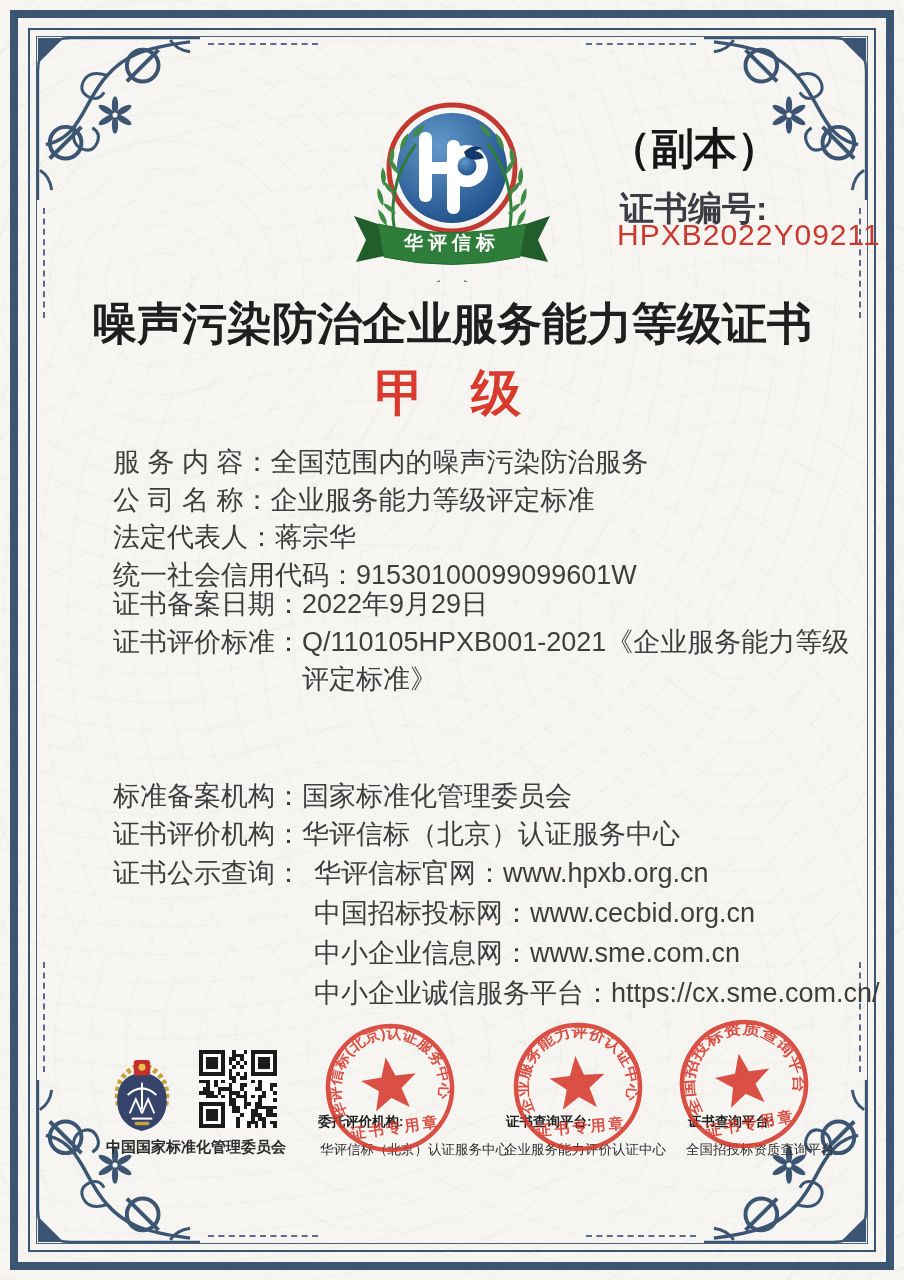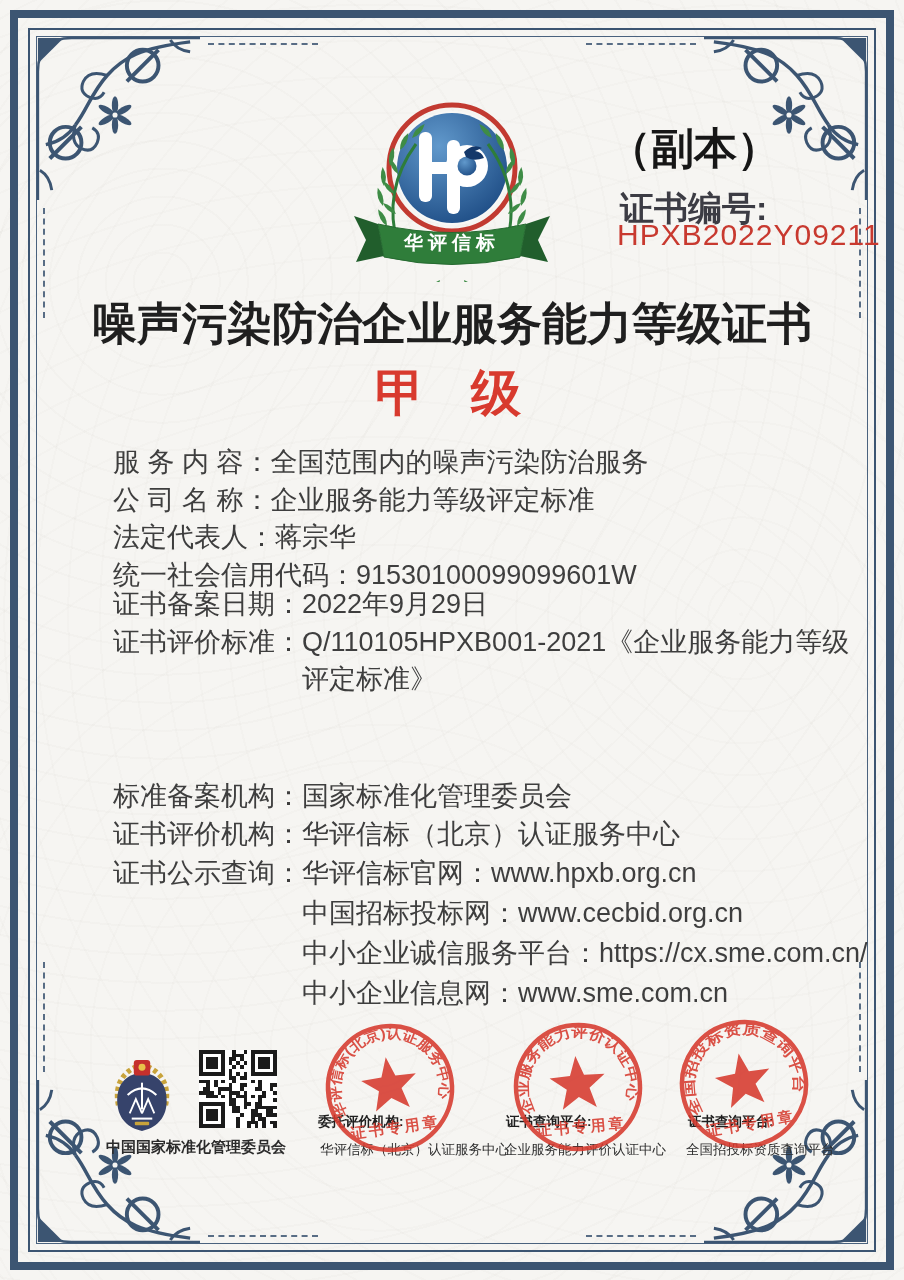--- a/index.html
+++ b/index.html
@@ -33,21 +33,21 @@
   
   .block{position:absolute;left:113px;color:#3e3e3e;font-size:27px;font-weight:400;}
   .block .row{display:flex;align-items:flex-start;line-height:37.5px;}
   .row .lbl{white-space:nowrap;}
   .row .val{white-space:nowrap;}
   .row .val.wrap{white-space:normal;width:562px;}
   #block1{top:444px;}
   #block2{top:586px;}
   #block3{top:778px;}
   #block3 .query-items div{line-height:40px;white-space:nowrap;}
-  #block3 .query-row{line-height:40px;}
+  #block3 .query-row{line-height:40px;gap:12px;}
   
   .emblem{position:absolute;left:106px;top:1056px;width:72px;height:78px;}
   .qr{position:absolute;left:199px;top:1050px;width:78px;height:78px;}
   .org-caption{position:absolute;left:100px;top:1138px;width:192px;text-align:center;font-size:15px;font-weight:600;color:#2b2b2b;}
   .seal{position:absolute;width:136px;height:136px;z-index:3;pointer-events:none;}
   .seal svg{opacity:.87;}
   #seal1{left:322px;top:1020px;transform:rotate(-8deg);}
   #seal2{left:510px;top:1019px;transform:rotate(-5deg);}
   #seal3{left:676px;top:1016px;transform:rotate(-10deg);}
   .seal-cap-label{position:absolute;font-size:13.5px;font-weight:700;color:#1e1e1e;z-index:2;white-space:nowrap;}
@@ -223,22 +223,22 @@
     </div>
     <div class="row">
       <span class="lbl">证书评价机构：</span>
       <span class="val">华评信标（北京）认证服务中心</span>
     </div>
     <div class="row query-row">
       <span class="lbl">证书公示查询：</span>
       <span class="query-items">
         <div>华评信标官网：www.hpxb.org.cn</div>
         <div>中国招标投标网：www.cecbid.org.cn</div>
+        <div>中小企业信息网：www.sme.com.cn</div>
         <div>中小企业诚信服务平台：https://cx.sme.com.cn/</div>
-        <div>中小企业信息网：www.sme.com.cn</div>
       </span>
     </div>
   </div>
 
   <svg class="emblem" viewBox="0 0 70 76">
     <path d="M12,48 Q6,18 35,8" fill="none" stroke="#c8a33b" stroke-width="5" stroke-dasharray="4 3"></path>
     <path d="M58,48 Q64,18 35,8" fill="none" stroke="#c8a33b" stroke-width="5" stroke-dasharray="4 3"></path>
     <path d="M35,16 C17,18 10,30 11,46 C12,62 22,70 35,73 C48,70 58,62 59,46 C60,30 53,18 35,16 Z" fill="#36436b"></path>
     <rect x="27" y="4" width="16" height="15" rx="3" fill="#c5302d"></rect>
     <circle cx="35" cy="11" r="3.4" fill="#e8c24a"></circle>

